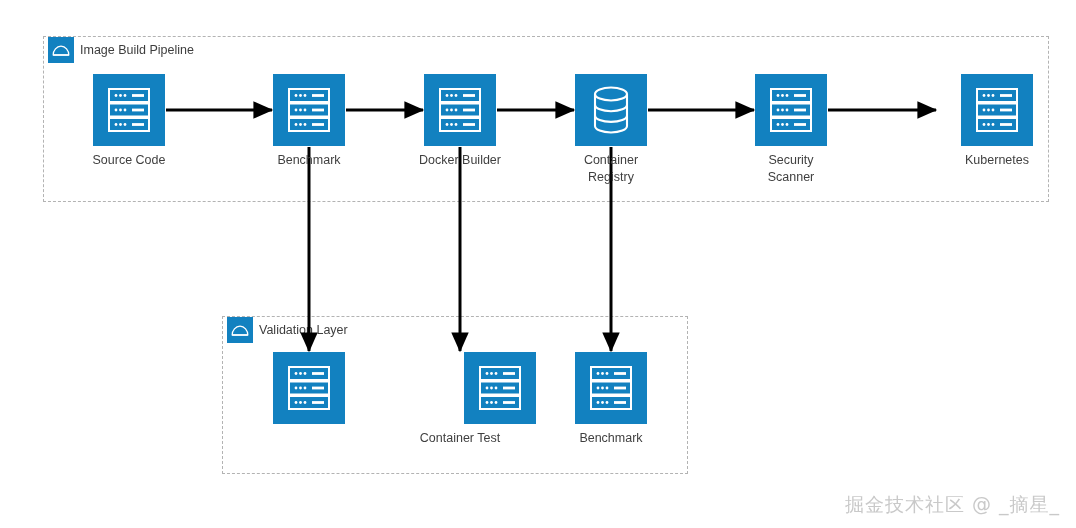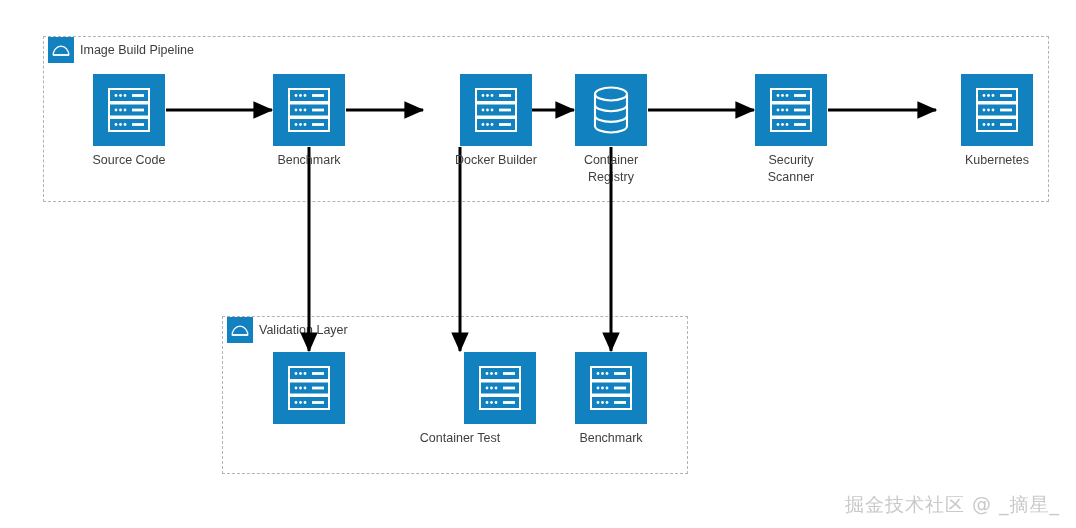--- a/index.html
+++ b/index.html
@@ -187,21 +187,21 @@
               <rect x="25" y="21.6" width="12" height="2.8"></rect>
               <circle cx="9" cy="37.5" r="1.4"></circle>
               <circle cx="13.5" cy="37.5" r="1.4"></circle>
               <circle cx="18" cy="37.5" r="1.4"></circle>
               <rect x="25" y="36.1" width="12" height="2.8"></rect>
             </g>
           </svg>
         </div>
         <div class="node-label">Benchmark</div>
       </div>
-      <div class="node" style="left: 424px; top: 74px; margin-left: 36px;">
+      <div class="node" style="left: 424px; top: 74px;">
         <div class="node-box">
           <svg width="44" height="46" viewBox="0 0 44 46" xmlns="http://www.w3.org/2000/svg">
             <g fill="none" stroke="#ffffff" stroke-width="2">
               <rect x="2" y="2" width="40" height="13"></rect>
               <rect x="2" y="16.5" width="40" height="13"></rect>
               <rect x="2" y="31" width="40" height="13"></rect>
             </g>
             <g fill="#ffffff">
               <circle cx="9" cy="8.5" r="1.4"></circle>
               <circle cx="13.5" cy="8.5" r="1.4"></circle>

